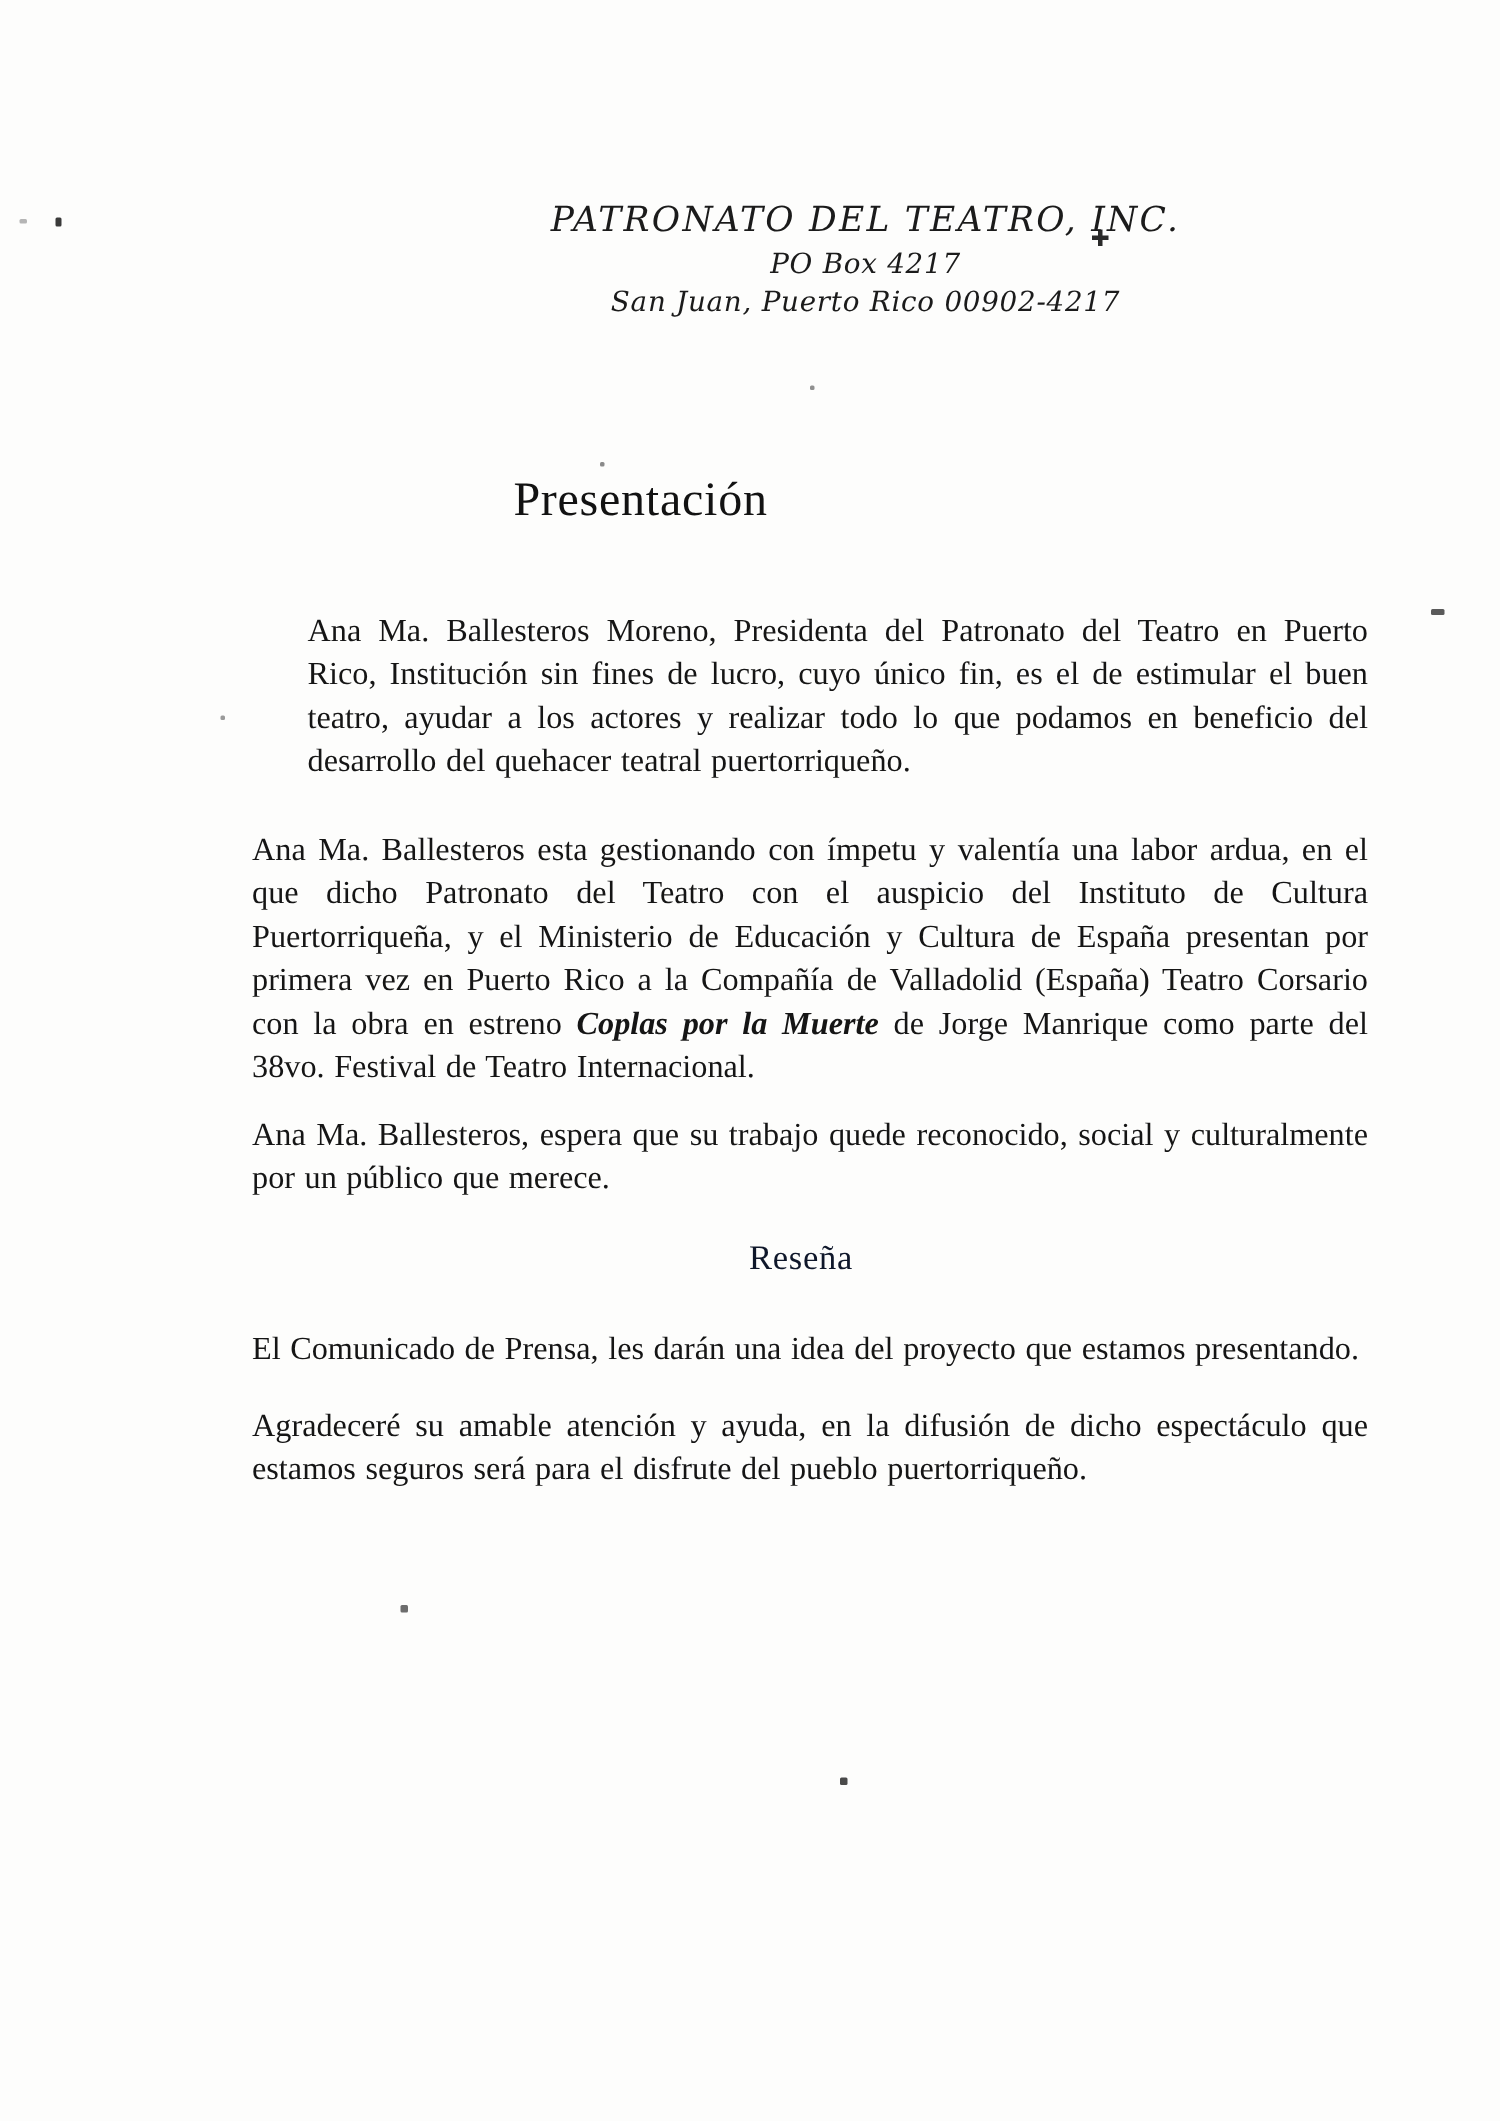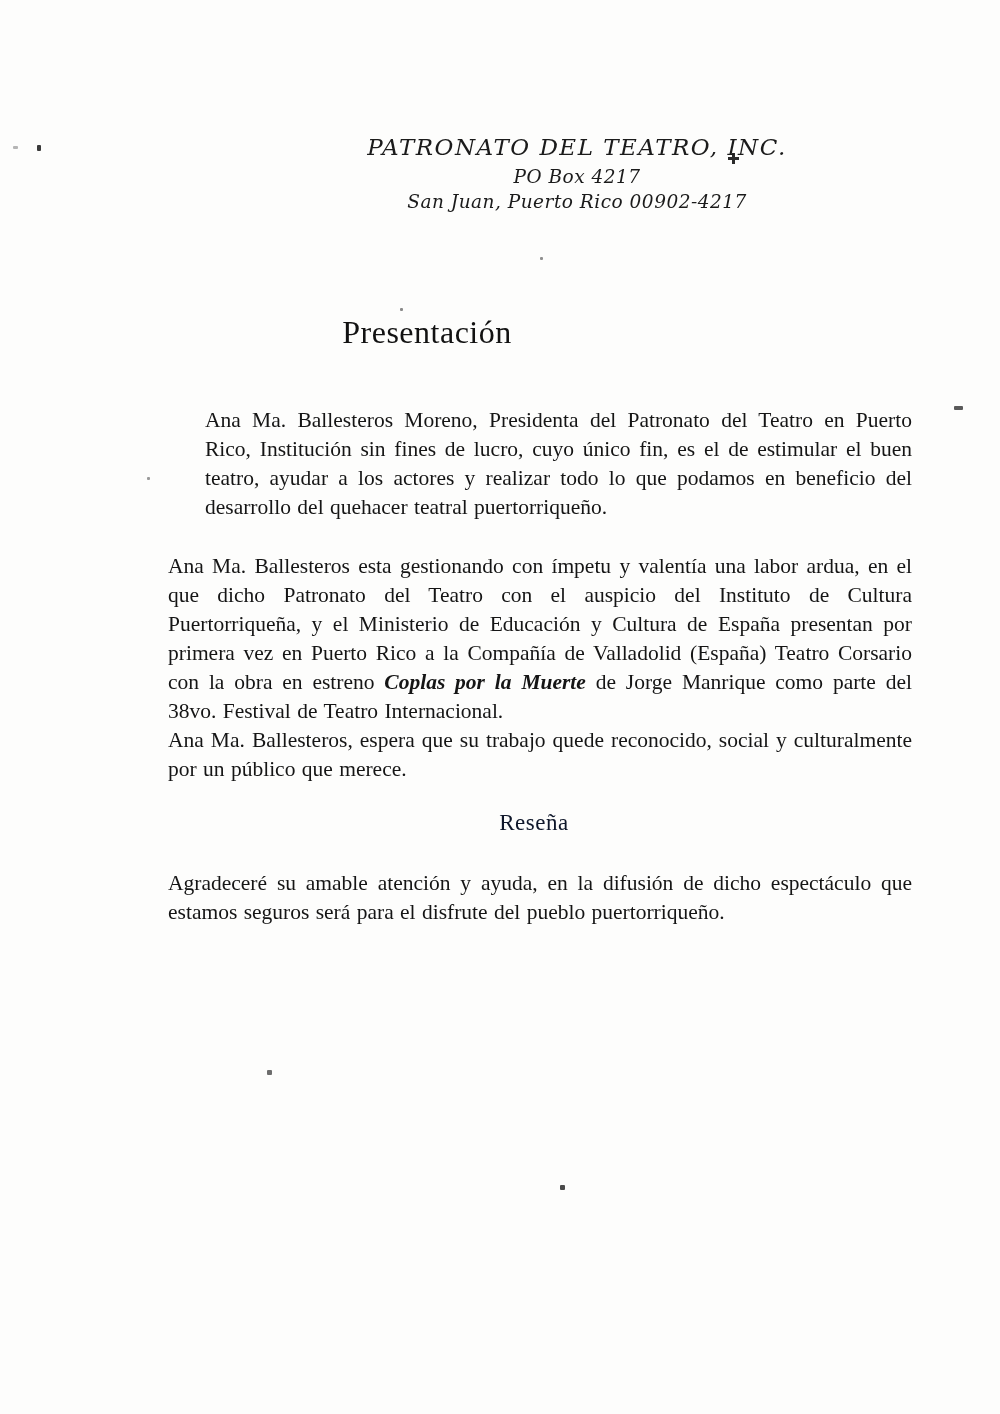--- a/index.html
+++ b/index.html
@@ -56,21 +56,21 @@
     width: 744px;
     font-size: 21.5px;
     line-height: 29px;
     color: #151515;
   }
   .body-text p {
     text-align: justify;
     word-spacing: 1px;
   }
   .p1 { margin-bottom: 30px; margin-left: 37px; }
-  .p2 { }
+  .p2 { margin-bottom: 16px; }
   .p3 { margin-bottom: 0; }
   .p4 { margin-bottom: 22px; }
   .em-title { font-weight: bold; font-style: italic; }
   .section-heading {
     margin-top: 24px;
     margin-bottom: 32px;
     text-align: center;
     font-size: 23px;
     font-weight: normal;
     letter-spacing: 0.5px;
@@ -125,17 +125,18 @@
 
   <main class="body-text">
     <p class="p1">Ana Ma. Ballesteros Moreno, Presidenta del Patronato del Teatro en Puerto Rico, Institución sin fines de lucro, cuyo único fin, es el de estimular el buen teatro, ayudar a los actores y realizar todo lo que podamos en beneficio del desarrollo del quehacer teatral puertorriqueño.</p>
 
     <p class="p2"><span>Ana Ma. Ballesteros esta gestionando con ímpetu y valentía una labor ardua, en el que dicho Patronato del Teatro con el auspicio del Instituto de Cultura Puertorriqueña, y el Ministerio de Educación y Cultura de España presentan por primera vez en Puerto Rico a la Compañía de Valladolid (España) Teatro Corsario con la obra en estreno </span><span class="em-title">Coplas por la Muerte</span><span> de Jorge Manrique como parte del 38vo. Festival de Teatro Internacional.</span></p>
 
     <p class="p3">Ana Ma. Ballesteros, espera que su trabajo quede reconocido, social y culturalmente por un público que merece.</p>
 
     <h2 class="section-heading">Reseña</h2>
 
+    <p class="p4">El Comunicado de Prensa, les darán una idea del proyecto que estamos presentando.</p>
 
     <p class="p5">Agradeceré su amable atención y ayuda, en la difusión de dicho espectáculo que estamos seguros será para el disfrute del pueblo puertorriqueño.</p>
   </main>
 
 </div>
 
 </body></html>

